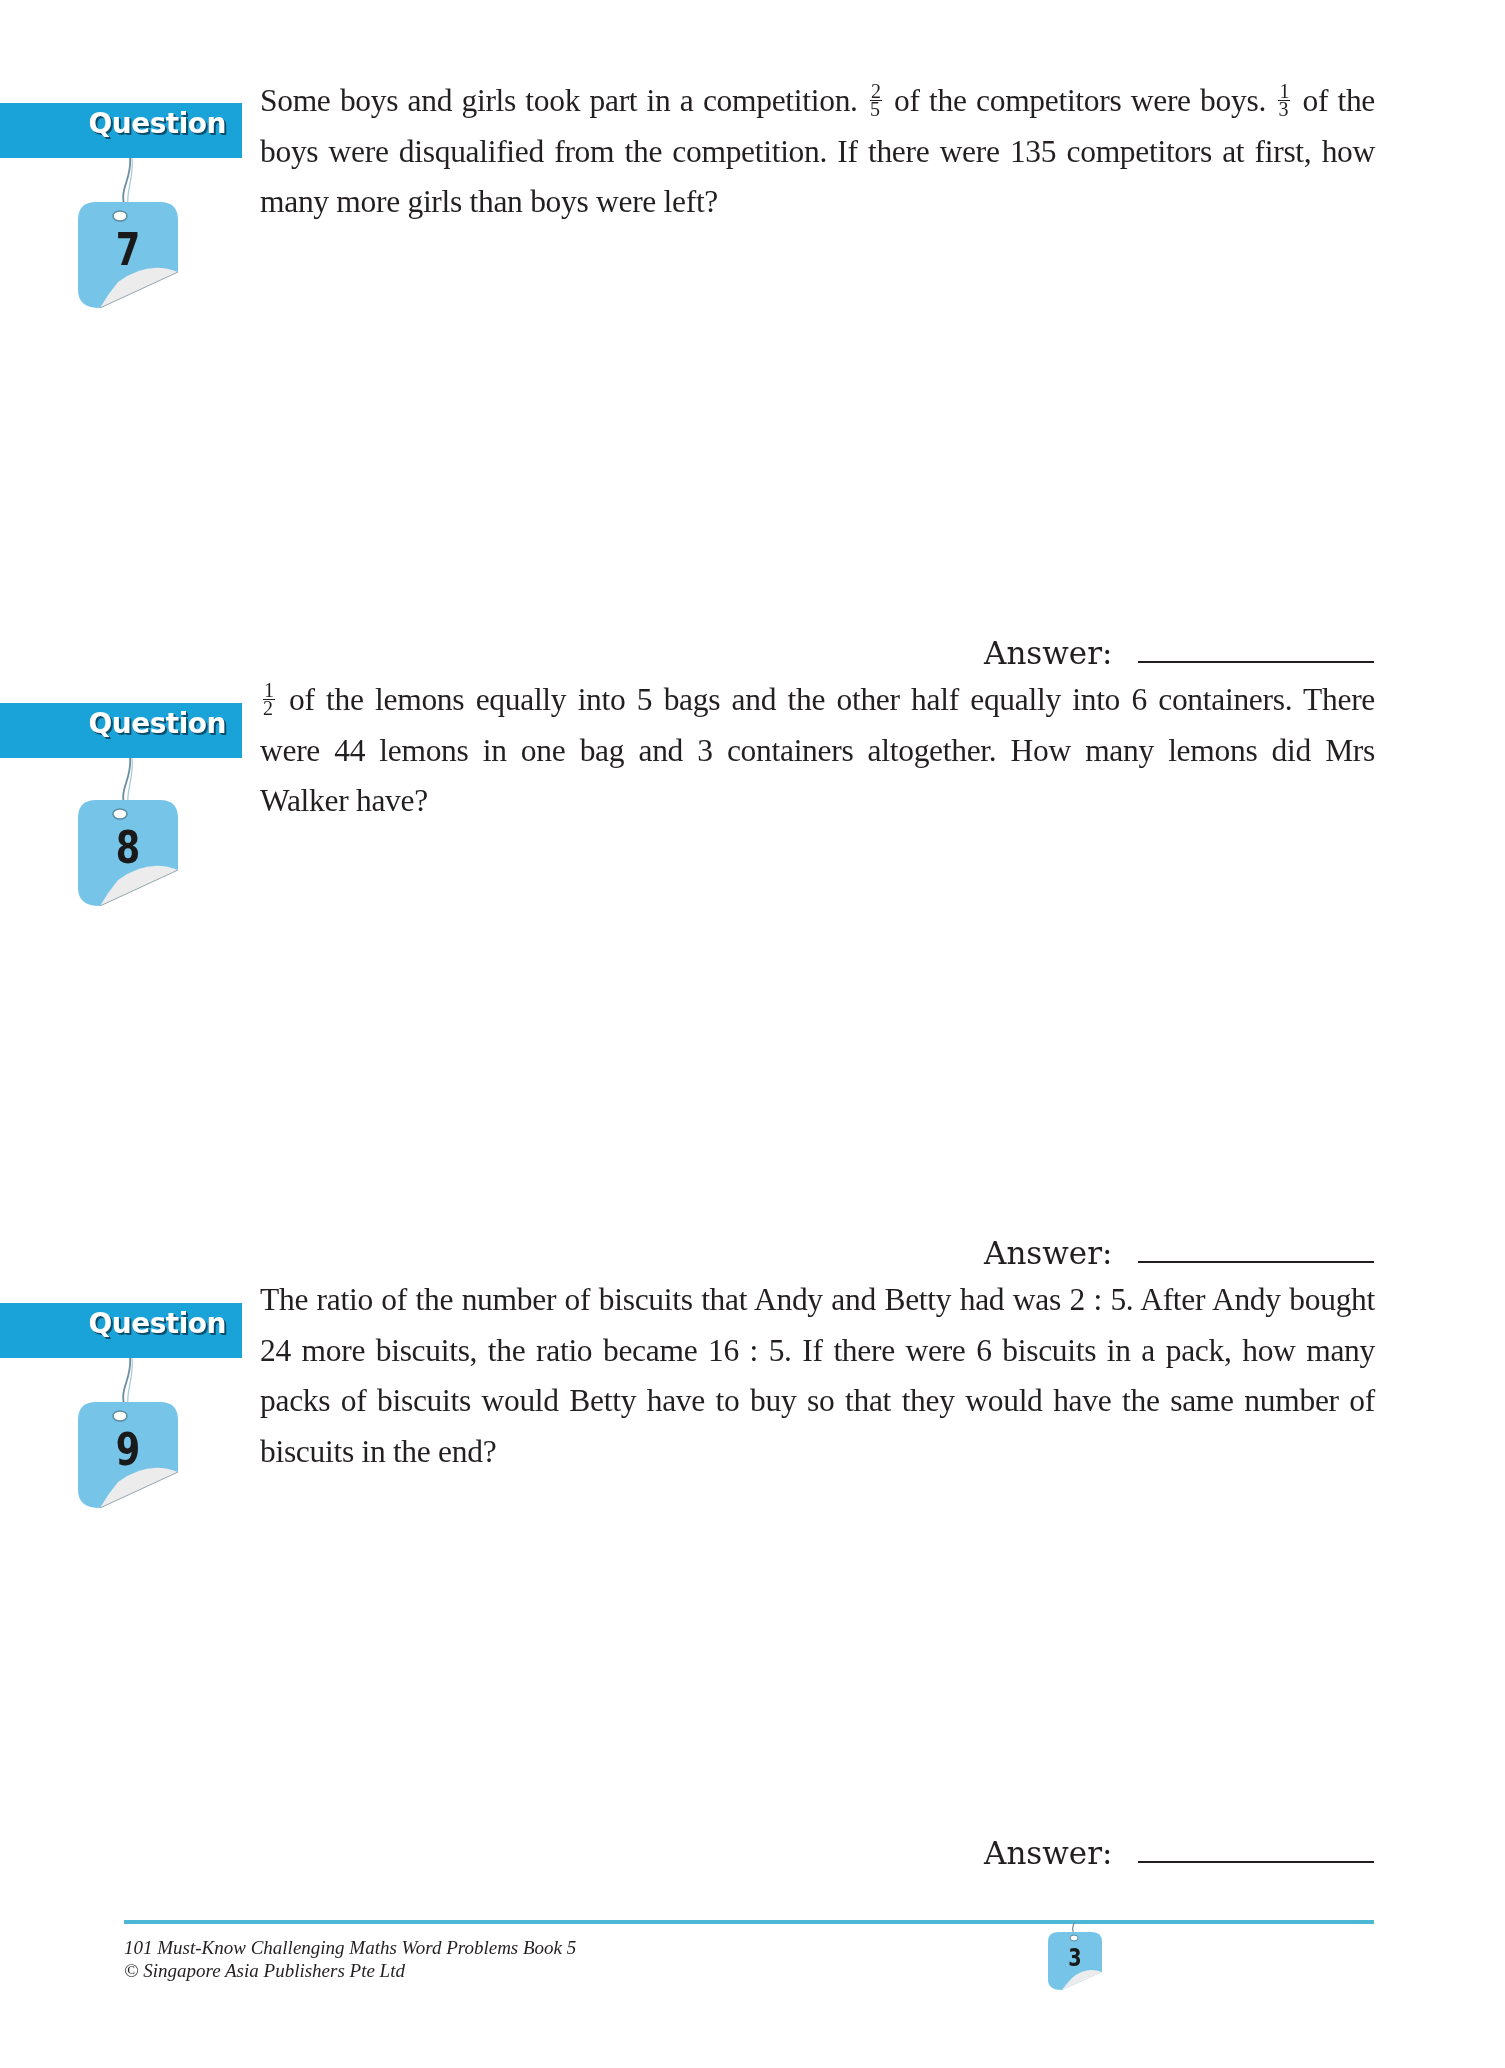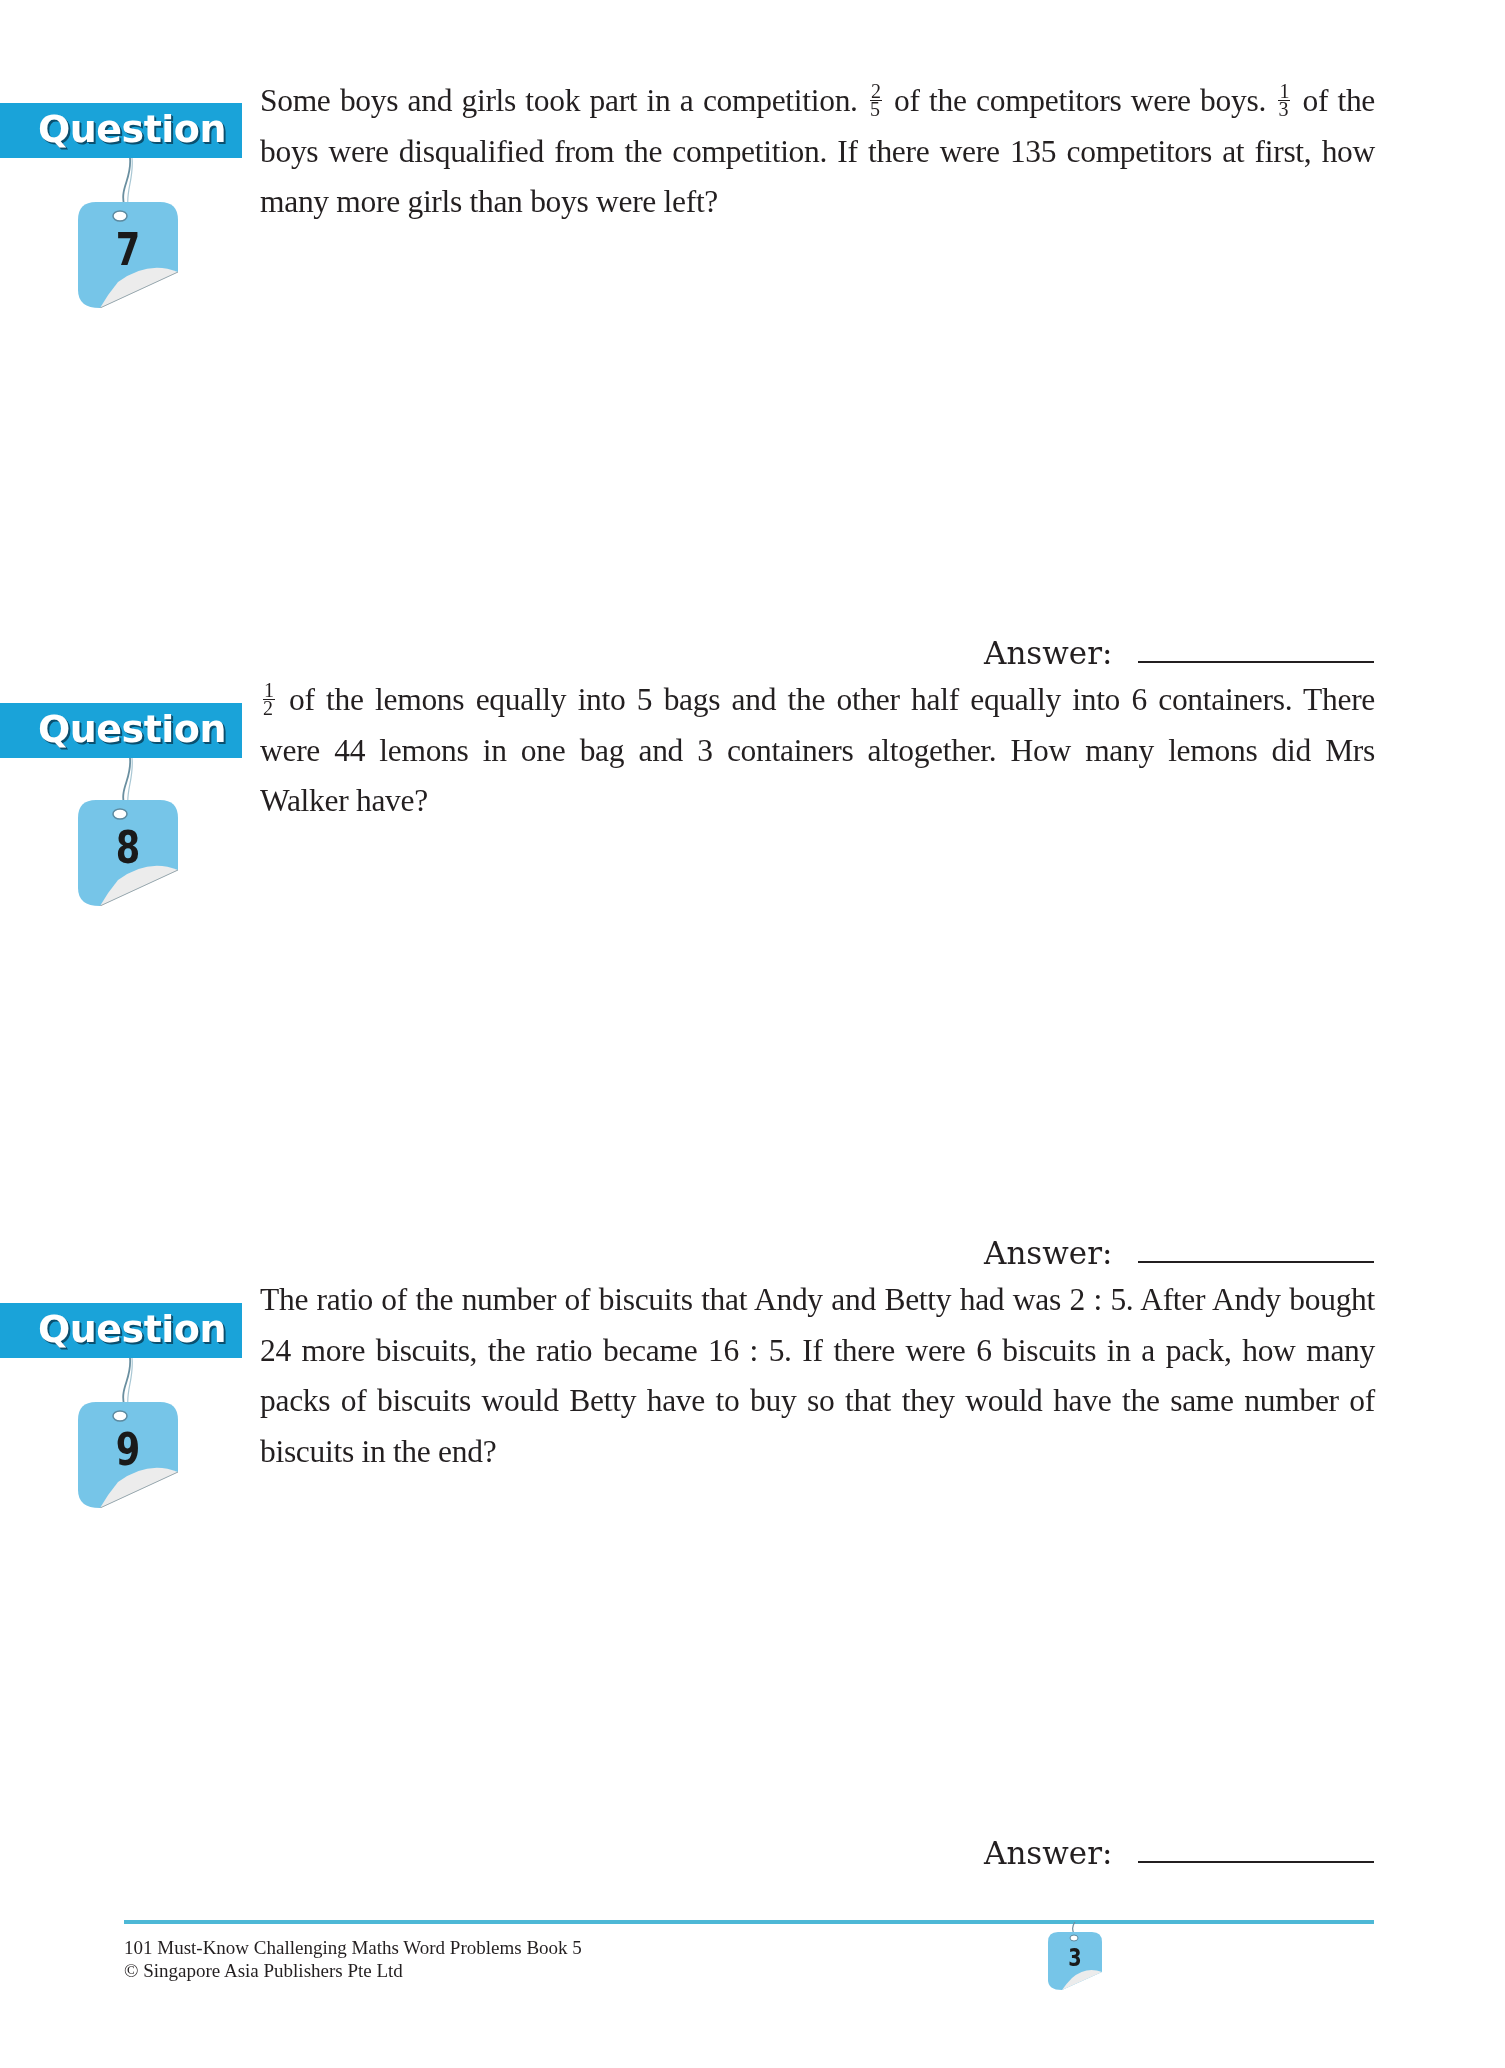--- a/index.html
+++ b/index.html
@@ -1,38 +1,38 @@
 <!DOCTYPE html>
 <html><head>
 <meta charset="utf-8">
 <style>
   html, body { margin: 0; padding: 0; background: #ffffff; }
   body { width: 1505px; height: 2068px; position: relative; overflow: hidden;
          font-family: "DejaVu Serif", "Liberation Serif", serif; color: #231f20; }
   .question { position: absolute; left: 0; width: 1505px; height: 600px; }
   .band { position: absolute; left: 0; top: 0; width: 242px; height: 55px; background: #1aa3d9; }
   .band-label { position: absolute; right: 16px; top: 4px; font-family: "DejaVu Sans", sans-serif;
-        font-weight: bold; font-size: 38px; color: #ffffff; letter-spacing: -0.5px;
+        font-weight: bold; font-size: 28px; color: #ffffff; letter-spacing: -0.5px;
         text-shadow: 2px 2px 0 #0b4f6e, 1px 1px 0 #0b4f6e; }
   .string { position: absolute; left: 118px; top: 55px; width: 20px; height: 60px; }
   .tag { position: absolute; left: 78px; top: 99px; width: 100px; height: 106px; }
   .tag-num { position: absolute; left: 0; top: 22px; width: 100px; text-align: center;
         font-family: "DejaVu Sans", sans-serif; font-weight: bold; font-size: 44px; color: #1a1a1a;
         transform: scaleX(0.8); }
   .qtext { position: absolute; left: 260px; top: 0px; width: 1115px; font-size: 31.5px;
         line-height: 50.5px; text-align: justify; text-align-last: left; letter-spacing: -0.3px; font-family: Liberation Serif, serif; }
   .frac { display: inline-block; vertical-align: middle; text-align: center; font-size: 20px;
         line-height: 17px; margin: 0 3px; position: relative; top: -3px; }
   .frac .num { display: block; border-bottom: 1.5px solid #231f20; padding: 0 1px; }
   .frac .den { display: block; }
   .answer { position: absolute; left: 984px; font-size: 31px; }
   .answer-line { position: absolute; left: 1138px; width: 236px; height: 2px; background: #231f20; }
   .footer-rule { position: absolute; left: 124px; top: 1920px; width: 1250px; height: 4px; background: #4db8d6; }
   .footer-text { position: absolute; left: 124px; top: 1936px; font-family: "Liberation Serif", serif;
-        font-size: 19px; line-height: 23px; color: #231f20; }
+        font-size: 19px; line-height: 23px; color: #231f20; font-style: italic; }
   .page-tag { position: absolute; left: 1048px; top: 1922px; width: 54px; height: 70px; }
   .page-num { position: absolute; left: 0; top: 22px; width: 54px; text-align: center;
         font-family: "DejaVu Sans", sans-serif; font-weight: bold; font-size: 24px; color: #1a1a1a;
         transform: scaleX(0.8); }
 </style>
 </head>
 <body>
 
 <section class="question" style="top:103px;">
   <div class="band">

